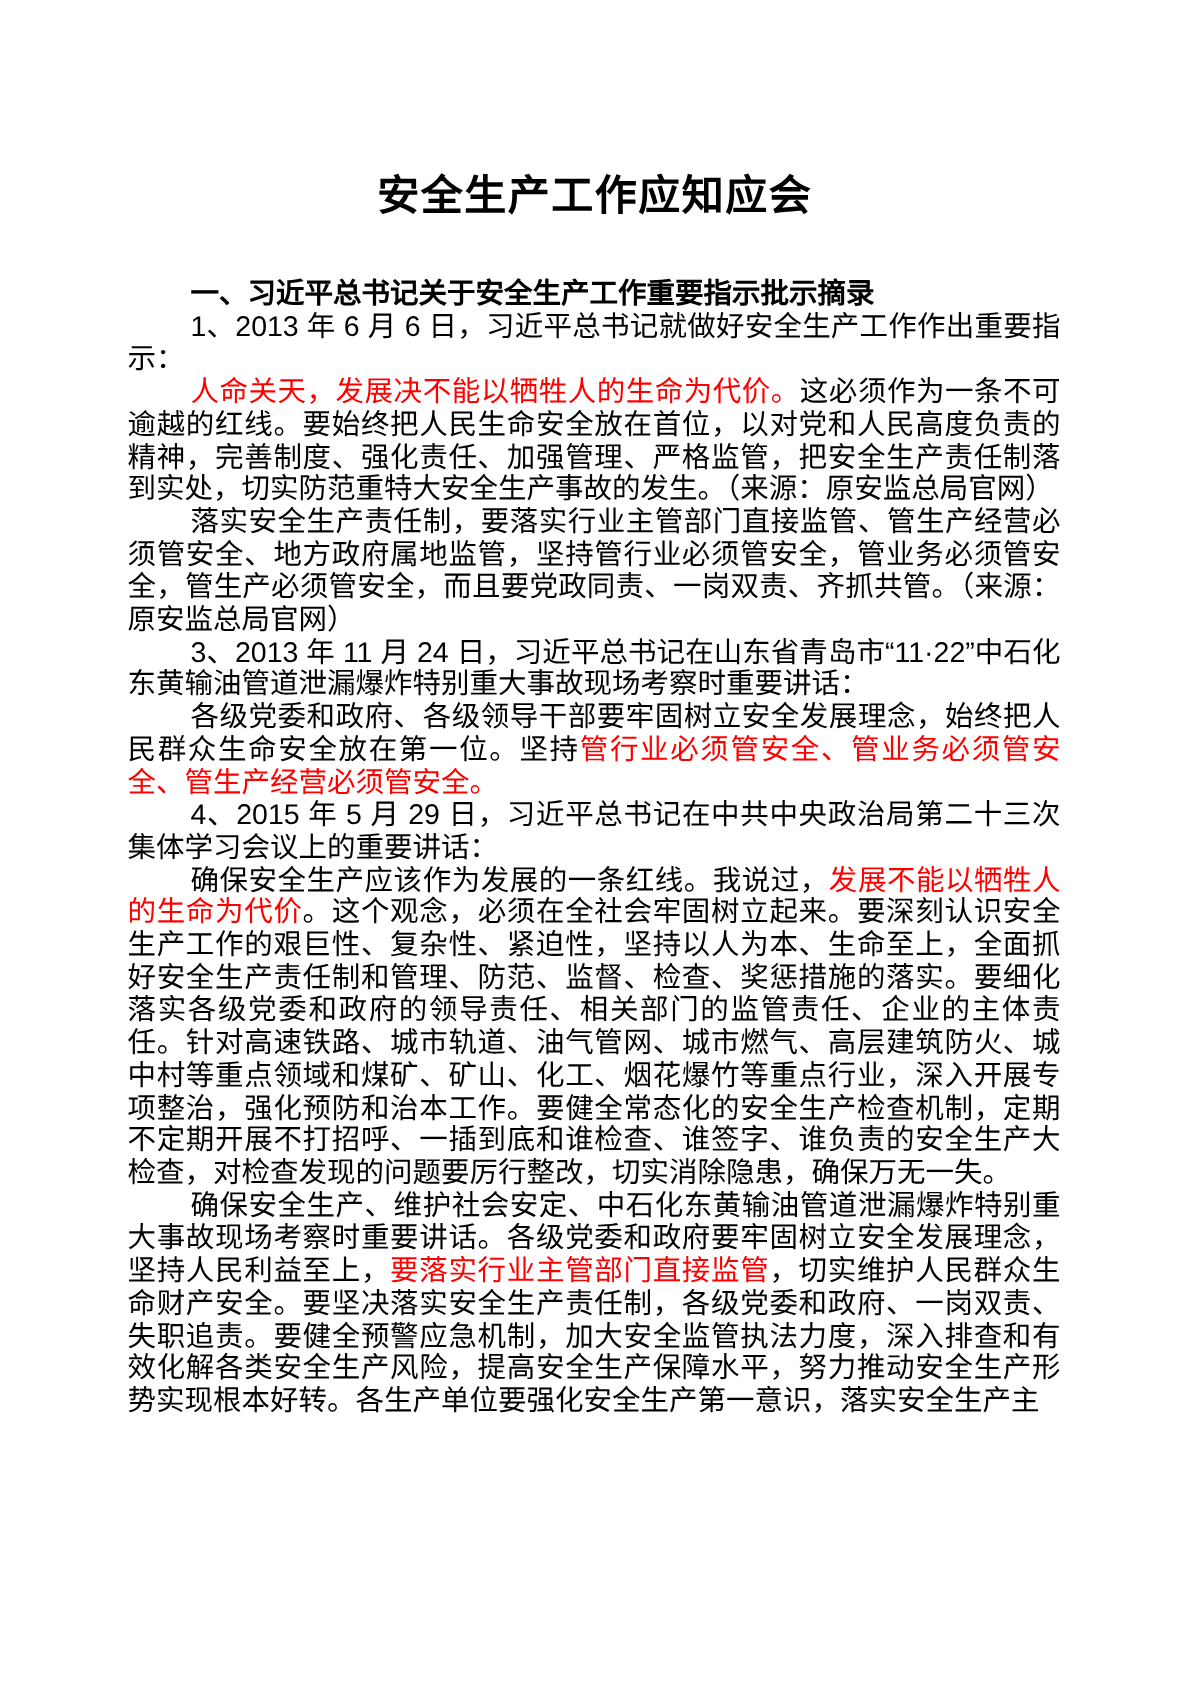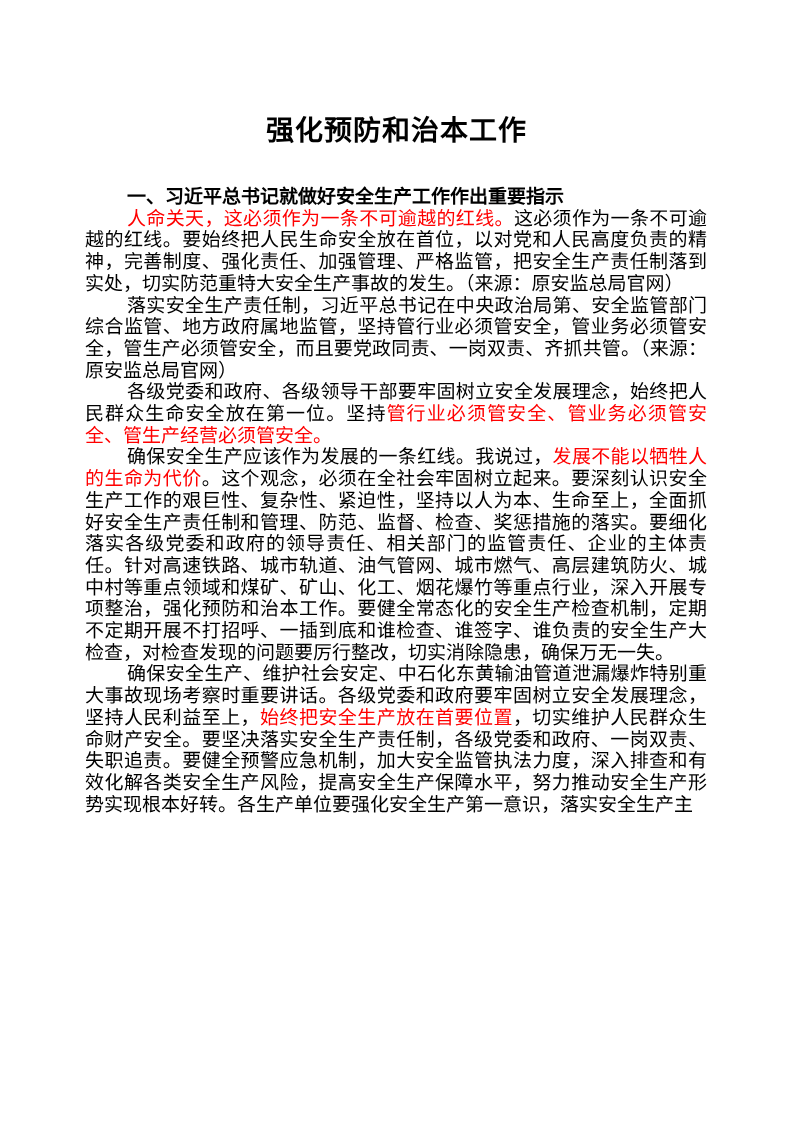--- a/index.html
+++ b/index.html
@@ -51,22 +51,25 @@
     font-weight: 700;
   }
   .run-red {
     color: #ff0000;
   }
 </style>
 </head>
 <body>
 
 <div class="page">
-  <h1 class="doc-title">强化预防和治本工作</h1>
+  <h1 class="doc-title">安全生产工作应知应会</h1>
   <div class="doc-body" id="paragraphs">
-      <p class="para heading"><span>一、习近平总书记就做好安全生产工作作出重要指示</span></p>
-      <p class="para"><span class="run-red" style="color: rgb(255, 0, 0);">人命关天，这必须作为一条不可逾越的红线。</span><span>这必须作为一条不可逾越的红线。要始终把人民生命安全放在首位，以对党和人民高度负责的精神，完善制度、强化责任、加强管理、严格监管，把安全生产责任制落到实处，切实防范重特大安全生产事故的发生。（来源：原安监总局官网）</span></p>
-      <p class="para"><span>落实安全生产责任制，习近平总书记在中央政治局第、安全监管部门综合监管、地方政府属地监管，坚持管行业必须管安全，管业务必须管安全，管生产必须管安全，而且要党政同责、一岗双责、齐抓共管。（来源：原安监总局官网）</span></p>
+      <p class="para heading"><span>一、习近平总书记关于安全生产工作重要指示批示摘录</span></p>
+      <p class="para"><span>1、2013 年 6 月 6 日，习近平总书记就做好安全生产工作作出重要指示：</span></p>
+      <p class="para"><span class="run-red" style="color: rgb(255, 0, 0);">人命关天，发展决不能以牺牲人的生命为代价。</span><span>这必须作为一条不可逾越的红线。要始终把人民生命安全放在首位，以对党和人民高度负责的精神，完善制度、强化责任、加强管理、严格监管，把安全生产责任制落到实处，切实防范重特大安全生产事故的发生。（来源：原安监总局官网）</span></p>
+      <p class="para"><span>落实安全生产责任制，要落实行业主管部门直接监管、管生产经营必须管安全、地方政府属地监管，坚持管行业必须管安全，管业务必须管安全，管生产必须管安全，而且要党政同责、一岗双责、齐抓共管。（来源：原安监总局官网）</span></p>
+      <p class="para"><span>3、2013 年 11 月 24 日，习近平总书记在山东省青岛市“11·22”中石化东黄输油管道泄漏爆炸特别重大事故现场考察时重要讲话：</span></p>
       <p class="para"><span>各级党委和政府、各级领导干部要牢固树立安全发展理念，始终把人民群众生命安全放在第一位。坚持</span><span class="run-red" style="color: rgb(255, 0, 0);">管行业必须管安全、管业务必须管安全、管生产经营必须管安全。</span></p>
+      <p class="para"><span>4、2015 年 5 月 29 日，习近平总书记在中共中央政治局第二十三次集体学习会议上的重要讲话：</span></p>
       <p class="para"><span>确保安全生产应该作为发展的一条红线。我说过，</span><span class="run-red" style="color: rgb(255, 0, 0);">发展不能以牺牲人的生命为代价</span><span>。这个观念，必须在全社会牢固树立起来。要深刻认识安全生产工作的艰巨性、复杂性、紧迫性，坚持以人为本、生命至上，全面抓好安全生产责任制和管理、防范、监督、检查、奖惩措施的落实。要细化落实各级党委和政府的领导责任、相关部门的监管责任、企业的主体责任。针对高速铁路、城市轨道、油气管网、城市燃气、高层建筑防火、城中村等重点领域和煤矿、矿山、化工、烟花爆竹等重点行业，深入开展专项整治，强化预防和治本工作。要健全常态化的安全生产检查机制，定期不定期开展不打招呼、一插到底和谁检查、谁签字、谁负责的安全生产大检查，对检查发现的问题要厉行整改，切实消除隐患，确保万无一失。</span></p>
-      <p class="para"><span>确保安全生产、维护社会安定、中石化东黄输油管道泄漏爆炸特别重大事故现场考察时重要讲话。各级党委和政府要牢固树立安全发展理念，坚持人民利益至上，</span><span class="run-red" style="color: rgb(255, 0, 0);">始终把安全生产放在首要位置</span><span>，切实维护人民群众生命财产安全。要坚决落实安全生产责任制，各级党委和政府、一岗双责、失职追责。要健全预警应急机制，加大安全监管执法力度，深入排查和有效化解各类安全生产风险，提高安全生产保障水平，努力推动安全生产形势实现根本好转。各生产单位要强化安全生产第一意识，落实安全生产主</span></p>
+      <p class="para"><span>确保安全生产、维护社会安定、中石化东黄输油管道泄漏爆炸特别重大事故现场考察时重要讲话。各级党委和政府要牢固树立安全发展理念，坚持人民利益至上，</span><span class="run-red" style="color: rgb(255, 0, 0);">要落实行业主管部门直接监管</span><span>，切实维护人民群众生命财产安全。要坚决落实安全生产责任制，各级党委和政府、一岗双责、失职追责。要健全预警应急机制，加大安全监管执法力度，深入排查和有效化解各类安全生产风险，提高安全生产保障水平，努力推动安全生产形势实现根本好转。各生产单位要强化安全生产第一意识，落实安全生产主</span></p>
     </div>
 </div>
 
 </body></html>

